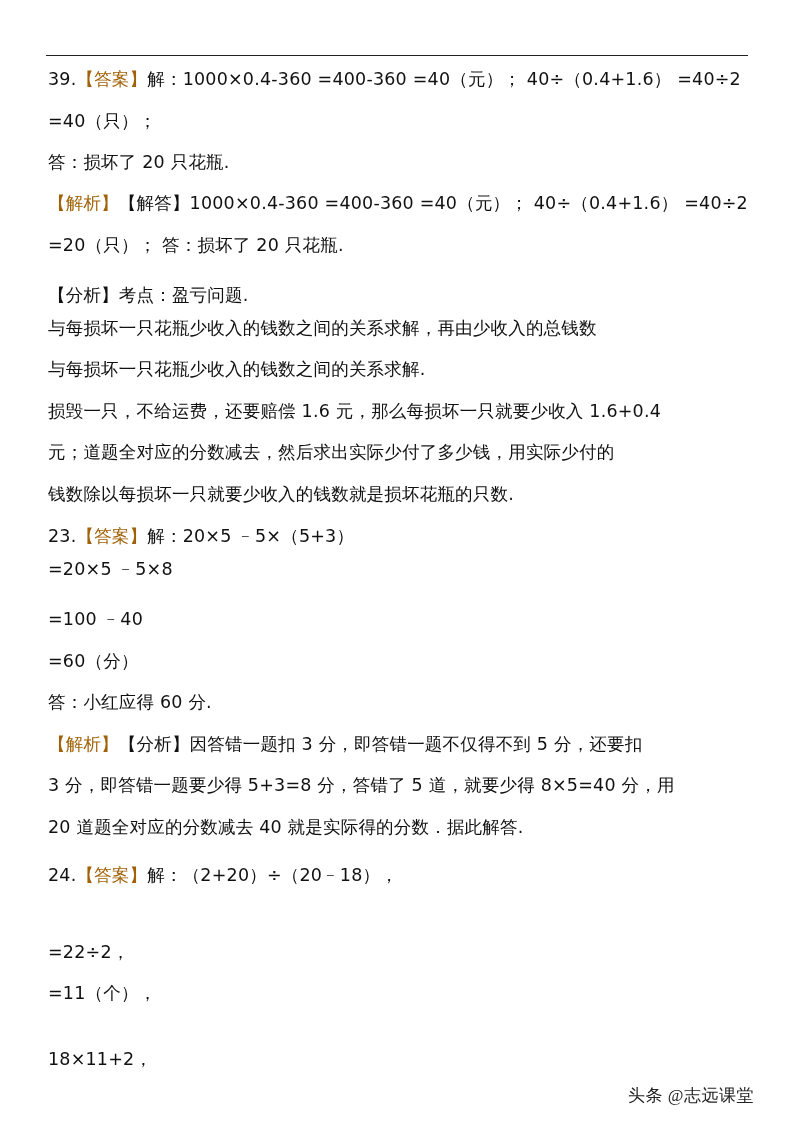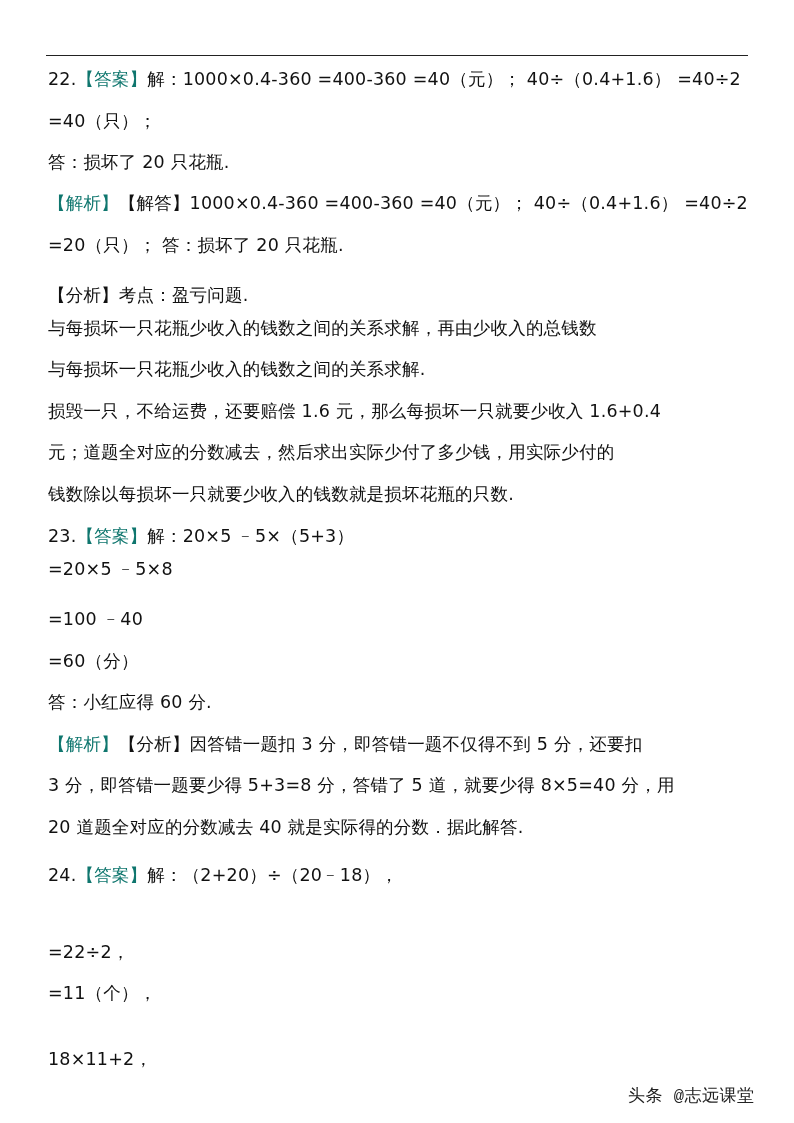--- a/index.html
+++ b/index.html
@@ -1,31 +1,31 @@
 <!DOCTYPE html>
 <html><head>
 <meta charset="utf-8">
 <style>
   html, body { margin: 0; padding: 0; background: #ffffff; }
   body { width: 794px; height: 1123px; position: relative; overflow: hidden;
          font-family: "DejaVu Sans", "Liberation Sans", sans-serif; color: #111111; }
   .rule { position: absolute; left: 46px; top: 55px; width: 702px; height: 1px; background: #222222; }
   .line { position: absolute; left: 48px; font-size: 17.5px; line-height: 22px; white-space: nowrap; letter-spacing: 0.2px; }
-  .blue { color: #0f766e; }
+  .blue { color: #a16207; }
   .watermark { position: absolute; left: 628px; top: 1084px; font-size: 17px; color: #222222;
-               font-family: Liberation Mono, monospace; letter-spacing: 0.5px;
+               font-family: Liberation Serif, serif; letter-spacing: 0.5px;
                text-shadow: 0 0 2px #ffffff, 0 0 2px #ffffff; }
 </style>
 </head>
 <body>
 
 <div class="rule"></div>
 
 <div class="line" style="top:68px">
-  <span>22.</span><span class="blue">【答案】</span><span>解：1000×0.4-360 =400-360 =40（元）；  40÷（0.4+1.6）  =40÷2</span>
+  <span>39.</span><span class="blue">【答案】</span><span>解：1000×0.4-360 =400-360 =40（元）；  40÷（0.4+1.6）  =40÷2</span>
 </div>
 <div class="line" style="top:110px">=40（只）；</div>
 <div class="line" style="top:151px">答：损坏了 20 只花瓶.</div>
 <div class="line" style="top:192px">
   <span class="blue">【解析】</span><span>【解答】1000×0.4-360 =400-360 =40（元）；  40÷（0.4+1.6）  =40÷2</span>
 </div>
 <div class="line" style="top:234px">=20（只）；  答：损坏了 20 只花瓶.</div>
 <div class="line" style="top:284px">【分析】考点：盈亏问题.</div>
 <div class="line" style="top:317px"> 与每损坏一只花瓶少收入的钱数之间的关系求解，再由少收入的总钱数</div>
 <div class="line" style="top:358px">与每损坏一只花瓶少收入的钱数之间的关系求解.</div>

